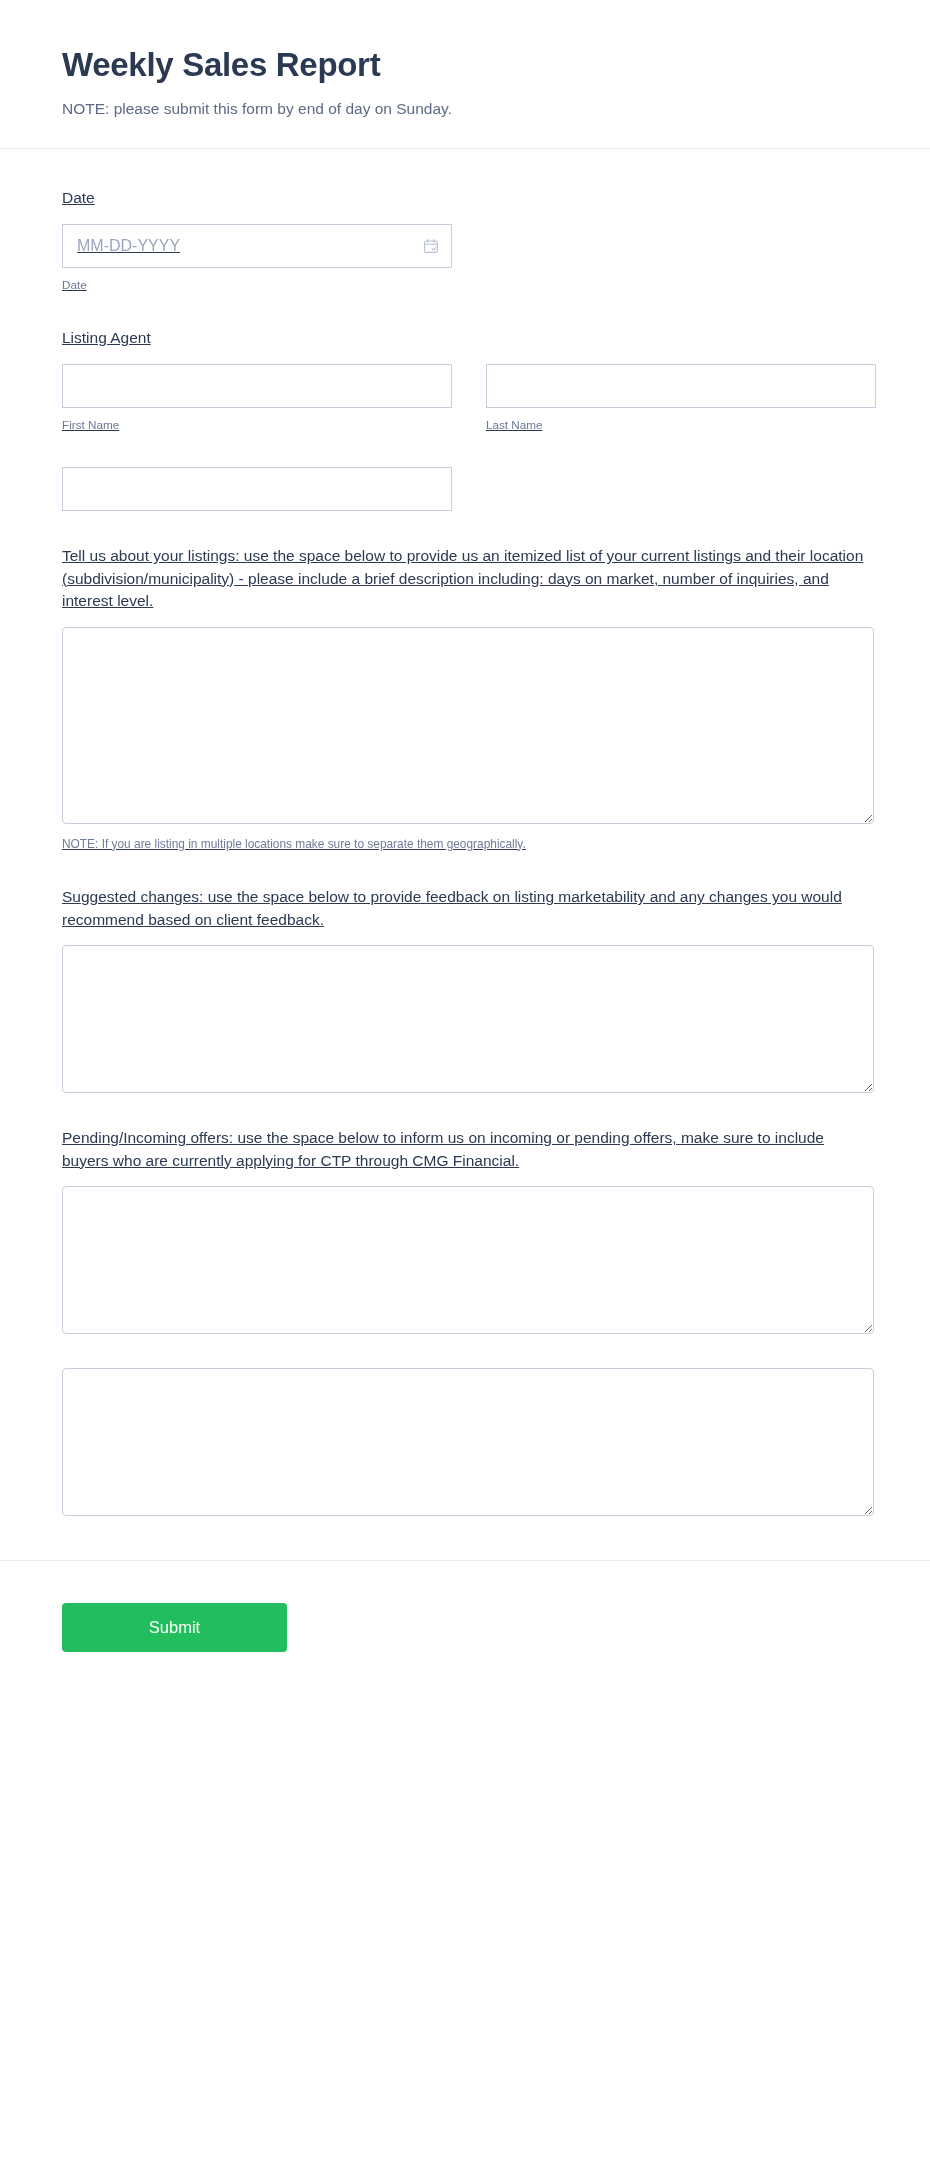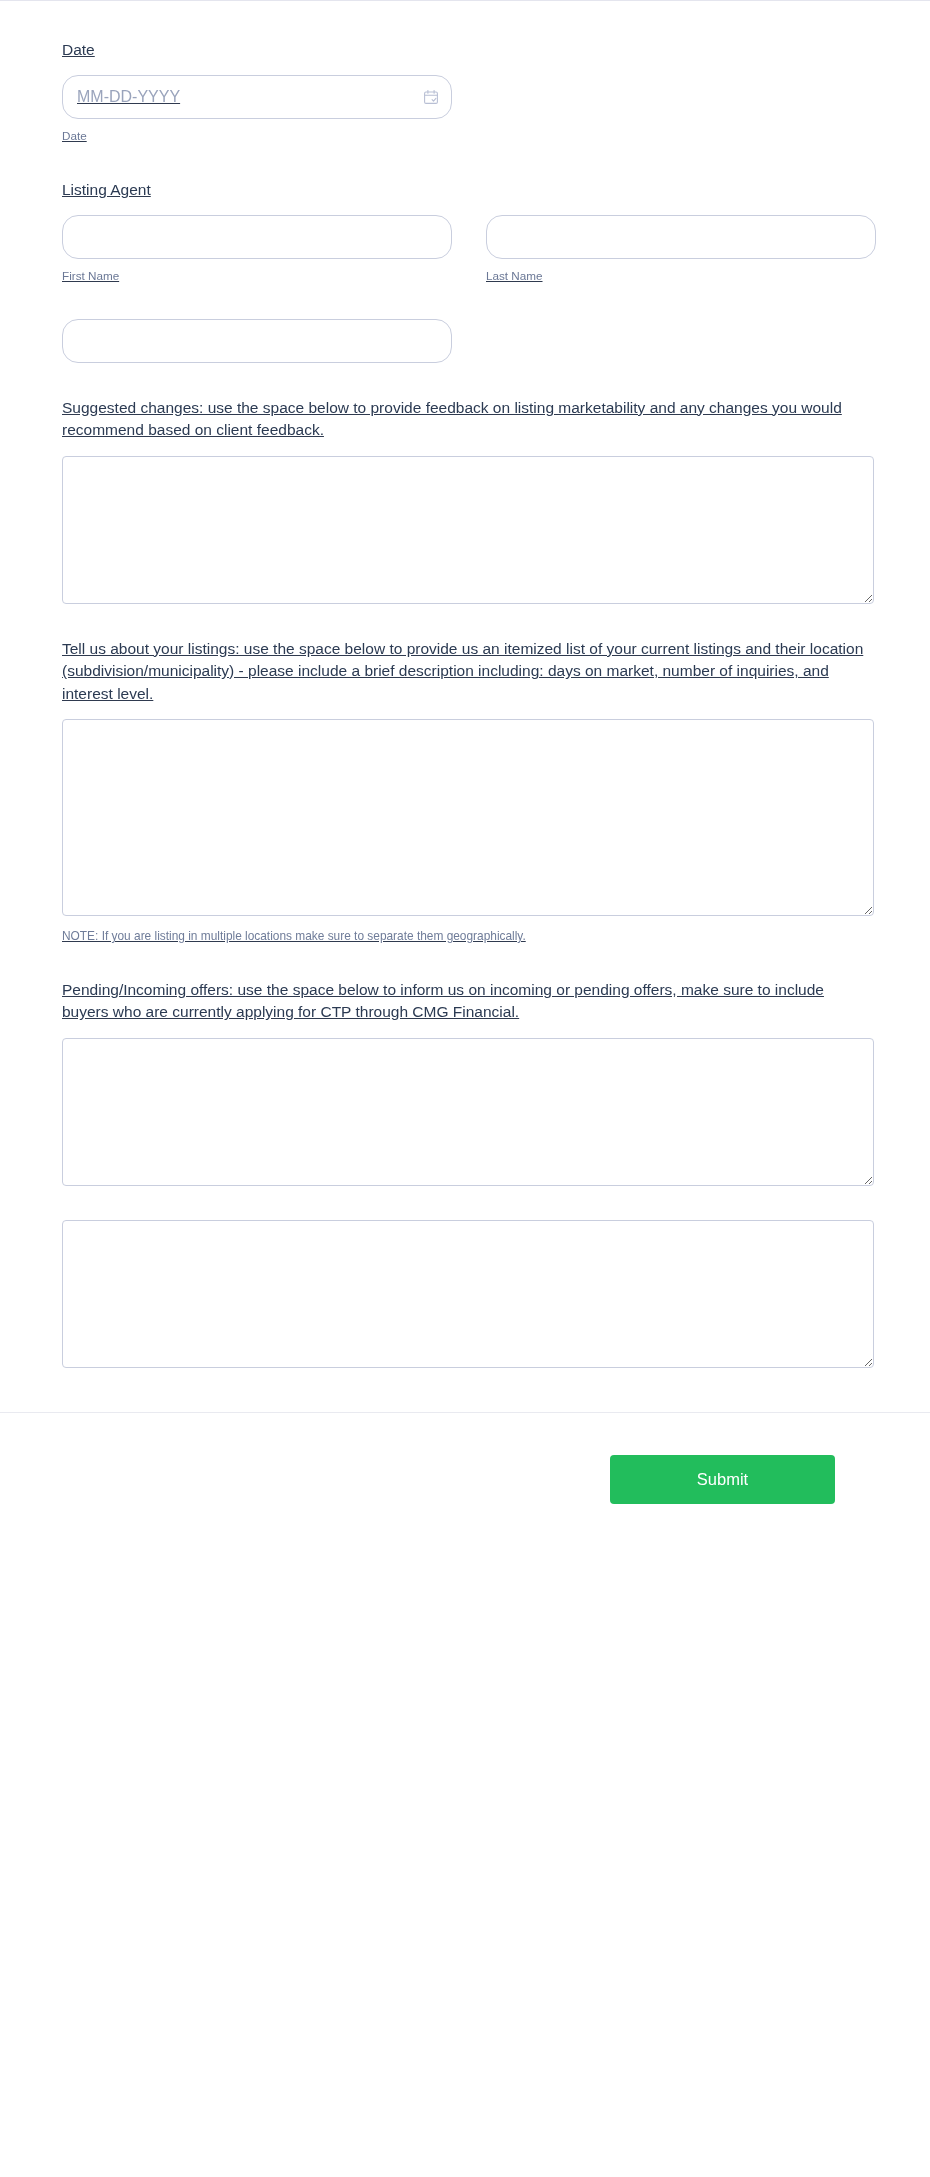--- a/index.html
+++ b/index.html
@@ -92,21 +92,21 @@
   .txt-input {
     display: block;
     width: 390px;
     height: 44px;
     padding: 8px 14px;
     font-family: "Liberation Sans", sans-serif;
     font-size: 16px;
     color: #2b3a52;
     background: #ffffff;
     border: 1px solid #c9cede;
-    border-radius: 16px;
+    border-radius: 0;
     outline: none;
   }
   .txt-input::placeholder {
     color: #9aa4bc;
     opacity: 1;
   }
 
   
   .date-wrap {
     position: relative;
@@ -160,21 +160,21 @@
   .footer-divider {
     height: 1px;
     width: 100%;
     background: #e9eaf0;
     border: 0;
     margin: 44px 0 0 0;
   }
   .form-footer {
     padding: 42px 95px 48px 62px;
     display: flex;
-    justify-content: flex-end;
+    justify-content: flex-start;
   }
   .submit-btn {
     display: inline-block;
     min-width: 225px;
     padding: 14px 30px;
     font-family: "Liberation Sans", sans-serif;
     font-size: 16.5px;
     font-weight: normal;
     color: #ffffff;
     background: #22bd5c;
@@ -183,20 +183,24 @@
     cursor: pointer;
     text-align: center;
     line-height: 1.3;
   }
 </style>
 </head>
 <body>
 
 <div class="form-wrap">
 
+  <div class="form-header">
+    <h1 class="form-title">Weekly Sales Report</h1>
+    <p class="form-subtitle">NOTE: please submit this form by end of day on Sunday.</p>
+  </div>
   <hr class="header-divider">
 
   <div class="form-body">
 
     <div class="field-group">
       <label class="field-label">Date</label>
       <div class="date-wrap">
         <input class="txt-input" type="text" placeholder="MM-DD-YYYY" style="">
         <span class="cal-icon">
           <svg width="16" height="16" viewBox="0 0 16 16" fill="none" stroke="#b8bfd4" stroke-width="1.1" stroke-linecap="round" stroke-linejoin="round">
@@ -223,28 +227,28 @@
           <span class="sublabel">Last Name</span>
         </div>
       </div>
     </div>
 
     <div class="field-group">
       <input class="txt-input short-input" type="text" placeholder="" style="">
     </div>
 
     <div class="field-group">
-      <label class="field-label multiline">Suggested changes: use the space below to provide feedback on listing marketability and any changes you would recommend based on client feedback.</label>
-      <textarea class="ta ta-2" placeholder="" style=""></textarea>
-    </div>
-
-    <div class="field-group">
       <label class="field-label multiline">Tell us about your listings: use the space below to provide us an itemized list of your current listings and their location (subdivision/municipality) - please include a brief description including: days on market, number of inquiries, and interest level.</label>
       <textarea class="ta ta-1" placeholder="" style=""></textarea>
       <span class="note-text">NOTE: If you are listing in multiple locations make sure to separate them geographically.</span>
+    </div>
+
+    <div class="field-group">
+      <label class="field-label multiline">Suggested changes: use the space below to provide feedback on listing marketability and any changes you would recommend based on client feedback.</label>
+      <textarea class="ta ta-2" placeholder="" style=""></textarea>
     </div>
 
     <div class="field-group">
       <label class="field-label multiline">Pending/Incoming offers: use the space below to inform us on incoming or pending offers, make sure to include buyers who are currently applying for CTP through CMG Financial.</label>
       <textarea class="ta ta-3" placeholder="" style=""></textarea>
     </div>
 
     <div class="field-group tight">
       <textarea class="ta ta-4" placeholder="" style=""></textarea>
     </div>

